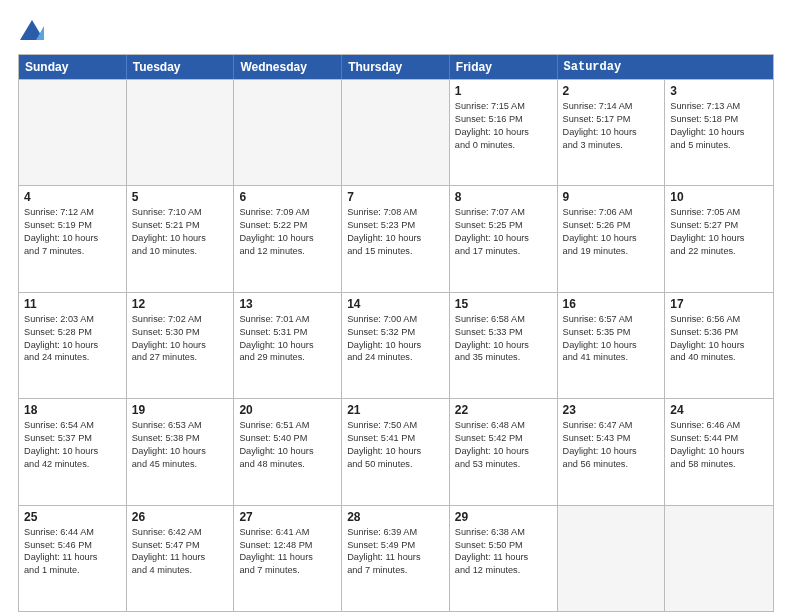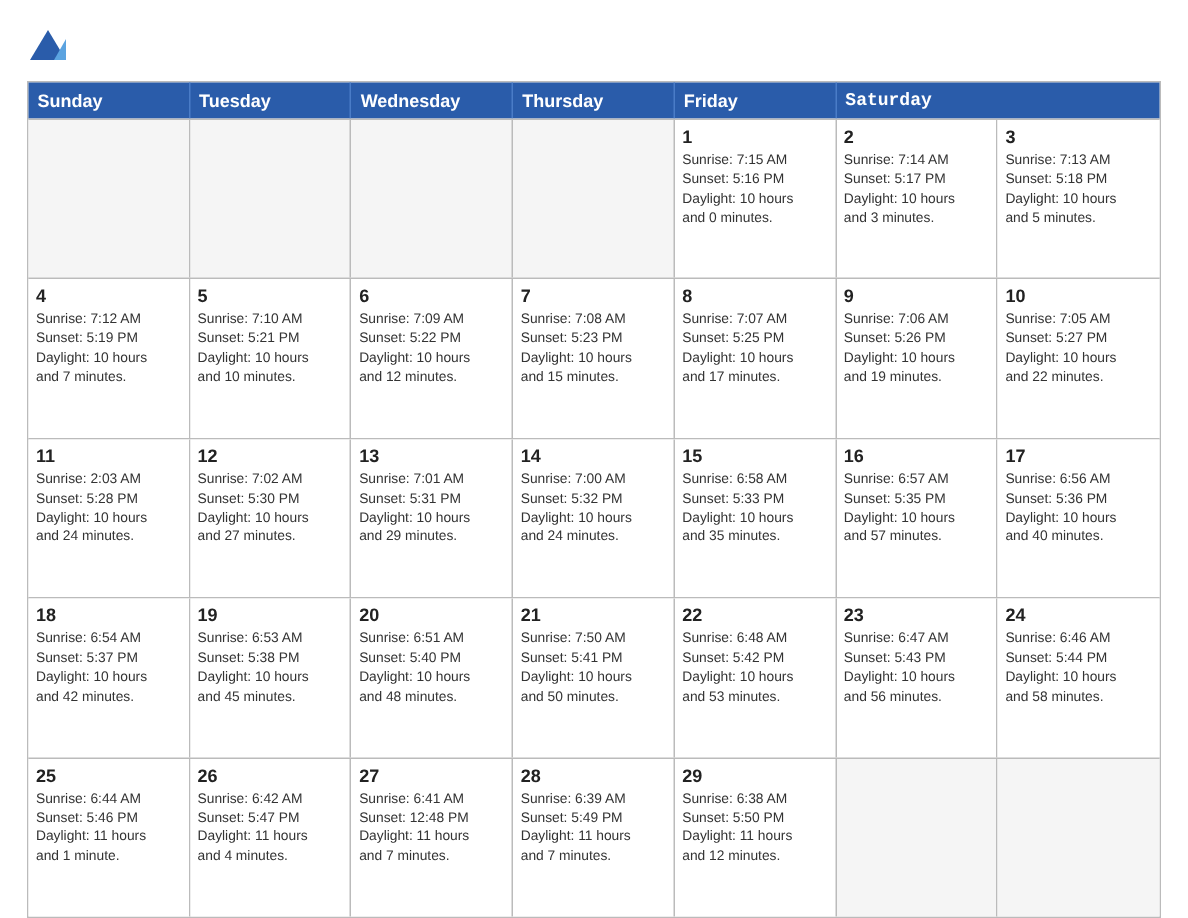--- a/index.html
+++ b/index.html
@@ -250,21 +250,21 @@
             <div class="cell-line">Sunrise: 6:58 AM</div>
             <div class="cell-line">Sunset: 5:33 PM</div>
             <div class="cell-line">Daylight: 10 hours</div>
             <div class="cell-line">and 35 minutes.</div>
           </div>
           <div class="cal-cell">
             <div class="day-num">16</div>
             <div class="cell-line">Sunrise: 6:57 AM</div>
             <div class="cell-line">Sunset: 5:35 PM</div>
             <div class="cell-line">Daylight: 10 hours</div>
-            <div class="cell-line">and 57 minutes.</div>
+            <div class="cell-line">and 41 minutes.</div>
           </div>
           <div class="cal-cell">
             <div class="day-num">17</div>
             <div class="cell-line">Sunrise: 6:56 AM</div>
             <div class="cell-line">Sunset: 5:36 PM</div>
             <div class="cell-line">Daylight: 10 hours</div>
             <div class="cell-line">and 40 minutes.</div>
           </div>
         </div>
         <div class="cal-row">

